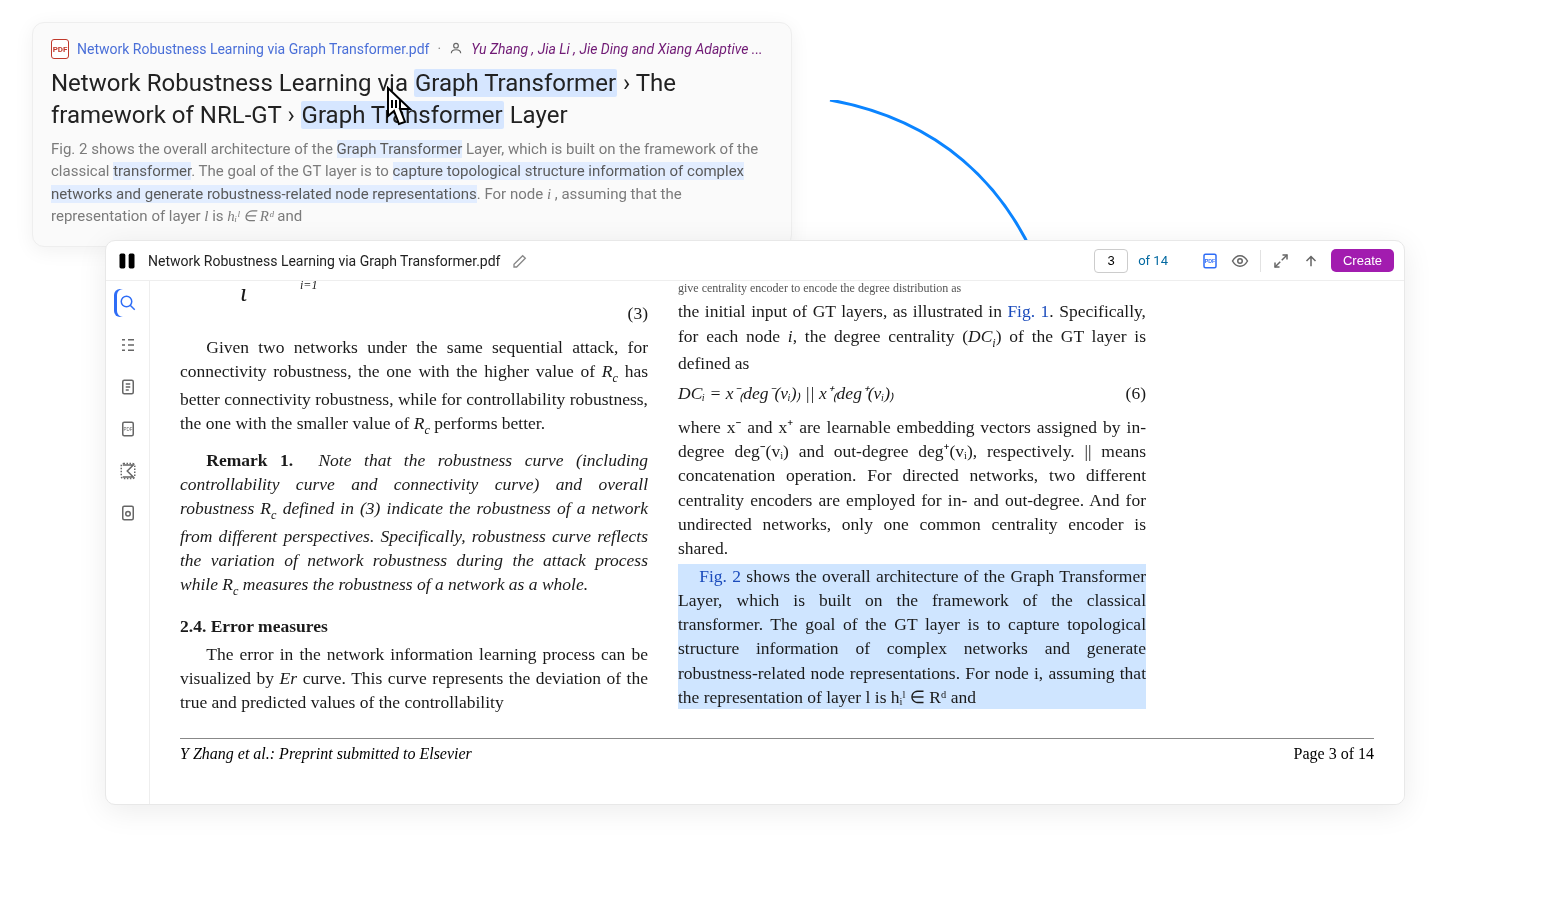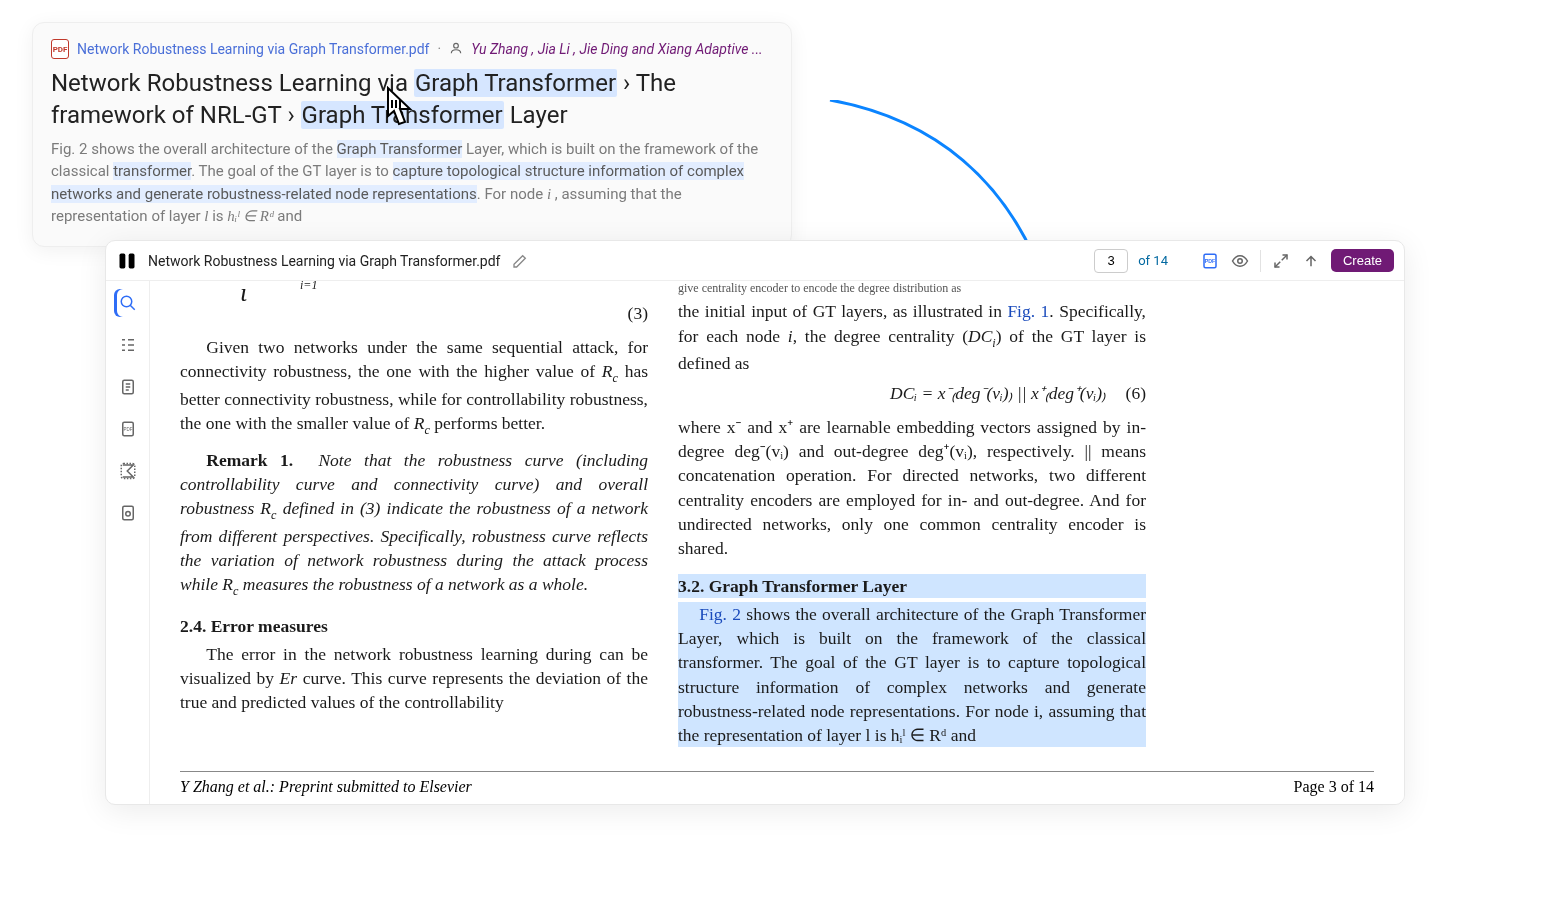--- a/index.html
+++ b/index.html
@@ -93,21 +93,21 @@
   }
   .toolbar .filename { color:#222; }
   .toolbar .spacer { flex:1; }
   .page-input {
     width: 34px; height:24px; text-align:center;
     border:1px solid #ccc; border-radius:4px; font-size:13px;
   }
   .of-pages { color:#0369a1; font-size:13px; }
   .tb-icon { color:#666; width:20px; height:20px; display:inline-flex; align-items:center; justify-content:center;}
   .create-btn {
-    background:#701a75; color:#fff; border:none; border-radius:5px;
+    background:#a21caf; color:#fff; border:none; border-radius:5px;
     padding: 4px 12px; font-size:13px; cursor:pointer;
   }
   .divider { width:1px; height:22px; background:#e2e2e2;}
   .edit-icon { color:#888; }
 
   .viewer-body { flex:1; display:flex; overflow:hidden;}
   .sidebar {
     width: 44px;
     border-right: 1px solid #eee;
     display:flex; flex-direction:column; align-items:center;
@@ -133,21 +133,21 @@
     font-size: 17.5px;
     line-height: 1.38;
   }
   .col { width: 468px; text-align: justify;}
   .col p { margin-bottom: 4px;}
   .indent { text-indent: 1.5em;}
   .bold { font-weight: 700;}
   .italic { font-style: italic;}
   .sub { font-size: 0.7em; vertical-align: sub;}
   .eq-row { display:flex; justify-content:space-between; align-items:center; margin: 6px 0 10px 0;}
-  .eq-row .eq { font-style: italic; text-align:right; flex:1;}
+  .eq-row .eq { font-style: italic; text-align:left; flex:1;}
   .eq-num { width:40px; text-align:right;}
   .sec-title { font-weight:700; margin-top:14px; margin-bottom:2px; text-indent:0;}
   .link { color:#1a4bbc; }
   .hl-blue { background:#cfe5ff; }
   .footer-row {
     display:flex; justify-content:space-between;
     border-top: 1px solid #888;
     margin-top: 20px; padding-top: 6px;
     font-size: 16px;
   }
@@ -294,35 +294,34 @@
             <span class="eq-num">(3)</span>
           </div>
           <p class="indent">
             <span>Given two networks under the same sequential attack, for connectivity robustness, the one with the higher value of </span><span class="italic"><span>R</span><span class="sub">c</span></span><span> has better connectivity robustness, while for controllability robustness, the one with the smaller value of </span><span class="italic"><span>R</span><span class="sub">c</span></span><span> performs better.</span>
           </p>
           <p class="indent italic" style="margin-top:10px;">
             <span class="bold" style="font-style:normal">Remark 1.</span>&nbsp;&nbsp;<span>Note that the robustness curve (including controllability curve and connectivity curve) and overall robustness R</span><span class="sub" style="font-style:italic">c</span><span> defined in (3) indicate the robustness of a network from different perspectives. Specifically, robustness curve reflects the variation of network robustness during the attack process while R</span><span class="sub" style="font-style:italic">c</span><span> measures the robustness of a network as a whole.</span>
           </p>
           <p class="sec-title">2.4.  Error measures</p>
           <p class="indent">
-            <span>The error in the network robustness learning during can be visualized by </span><span class="italic">Er</span><span> curve. This curve represents the deviation of the true and predicted values of the controllability</span>
+            <span>The error in the network information learning process can be visualized by </span><span class="italic">Er</span><span> curve. This curve represents the deviation of the true and predicted values of the controllability</span>
           </p>
         </div>
 
         <div class="col">
           <p class="partial-top">give centrality encoder to encode the degree distribution as</p>
           <p>
             <span>the initial input of GT layers, as illustrated in </span><span class="link">Fig. 1</span><span>. Specifically, for each node </span><span class="italic">i</span><span>, the degree centrality (</span><span class="italic">DC<span class="sub">i</span></span><span>) of the GT layer is defined as</span>
           </p>
           <div class="eq-row">
             <span class="eq">DCᵢ = x⁻₍deg⁻(vᵢ)₎ || x⁺₍deg⁺(vᵢ)₎</span>
             <span class="eq-num">(6)</span>
           </div>
           <p>where x⁻ and x⁺ are learnable embedding vectors assigned by in-degree deg⁻(vᵢ) and out-degree deg⁺(vᵢ), respectively. || means concatenation operation. For directed networks, two different centrality encoders are employed for in- and out-degree. And for undirected networks, only one common centrality encoder is shared.</p>
-          <p class="sec-title hl-blue">3.2.  Graph Transformer Layer</p>
           <p class="hl-blue">
             &nbsp;&nbsp;&nbsp;&nbsp;<span class="link">Fig. 2</span><span> shows the overall architecture of the Graph Transformer Layer, which is built on the framework of the classical transformer. The goal of the GT layer is to capture topological structure information of complex networks and generate robustness-related node representations. For node i, assuming that the representation of layer l is hᵢˡ ∈ Rᵈ and</span>
           </p>
         </div>
       </div>
 
       <div class="footer-row" style="font-family:'Times New Roman',serif;">
         <span><span class="italic">Y Zhang et al.: Preprint submitted to Elsevier</span></span>
         <span>Page 3 of 14</span>
       </div>

